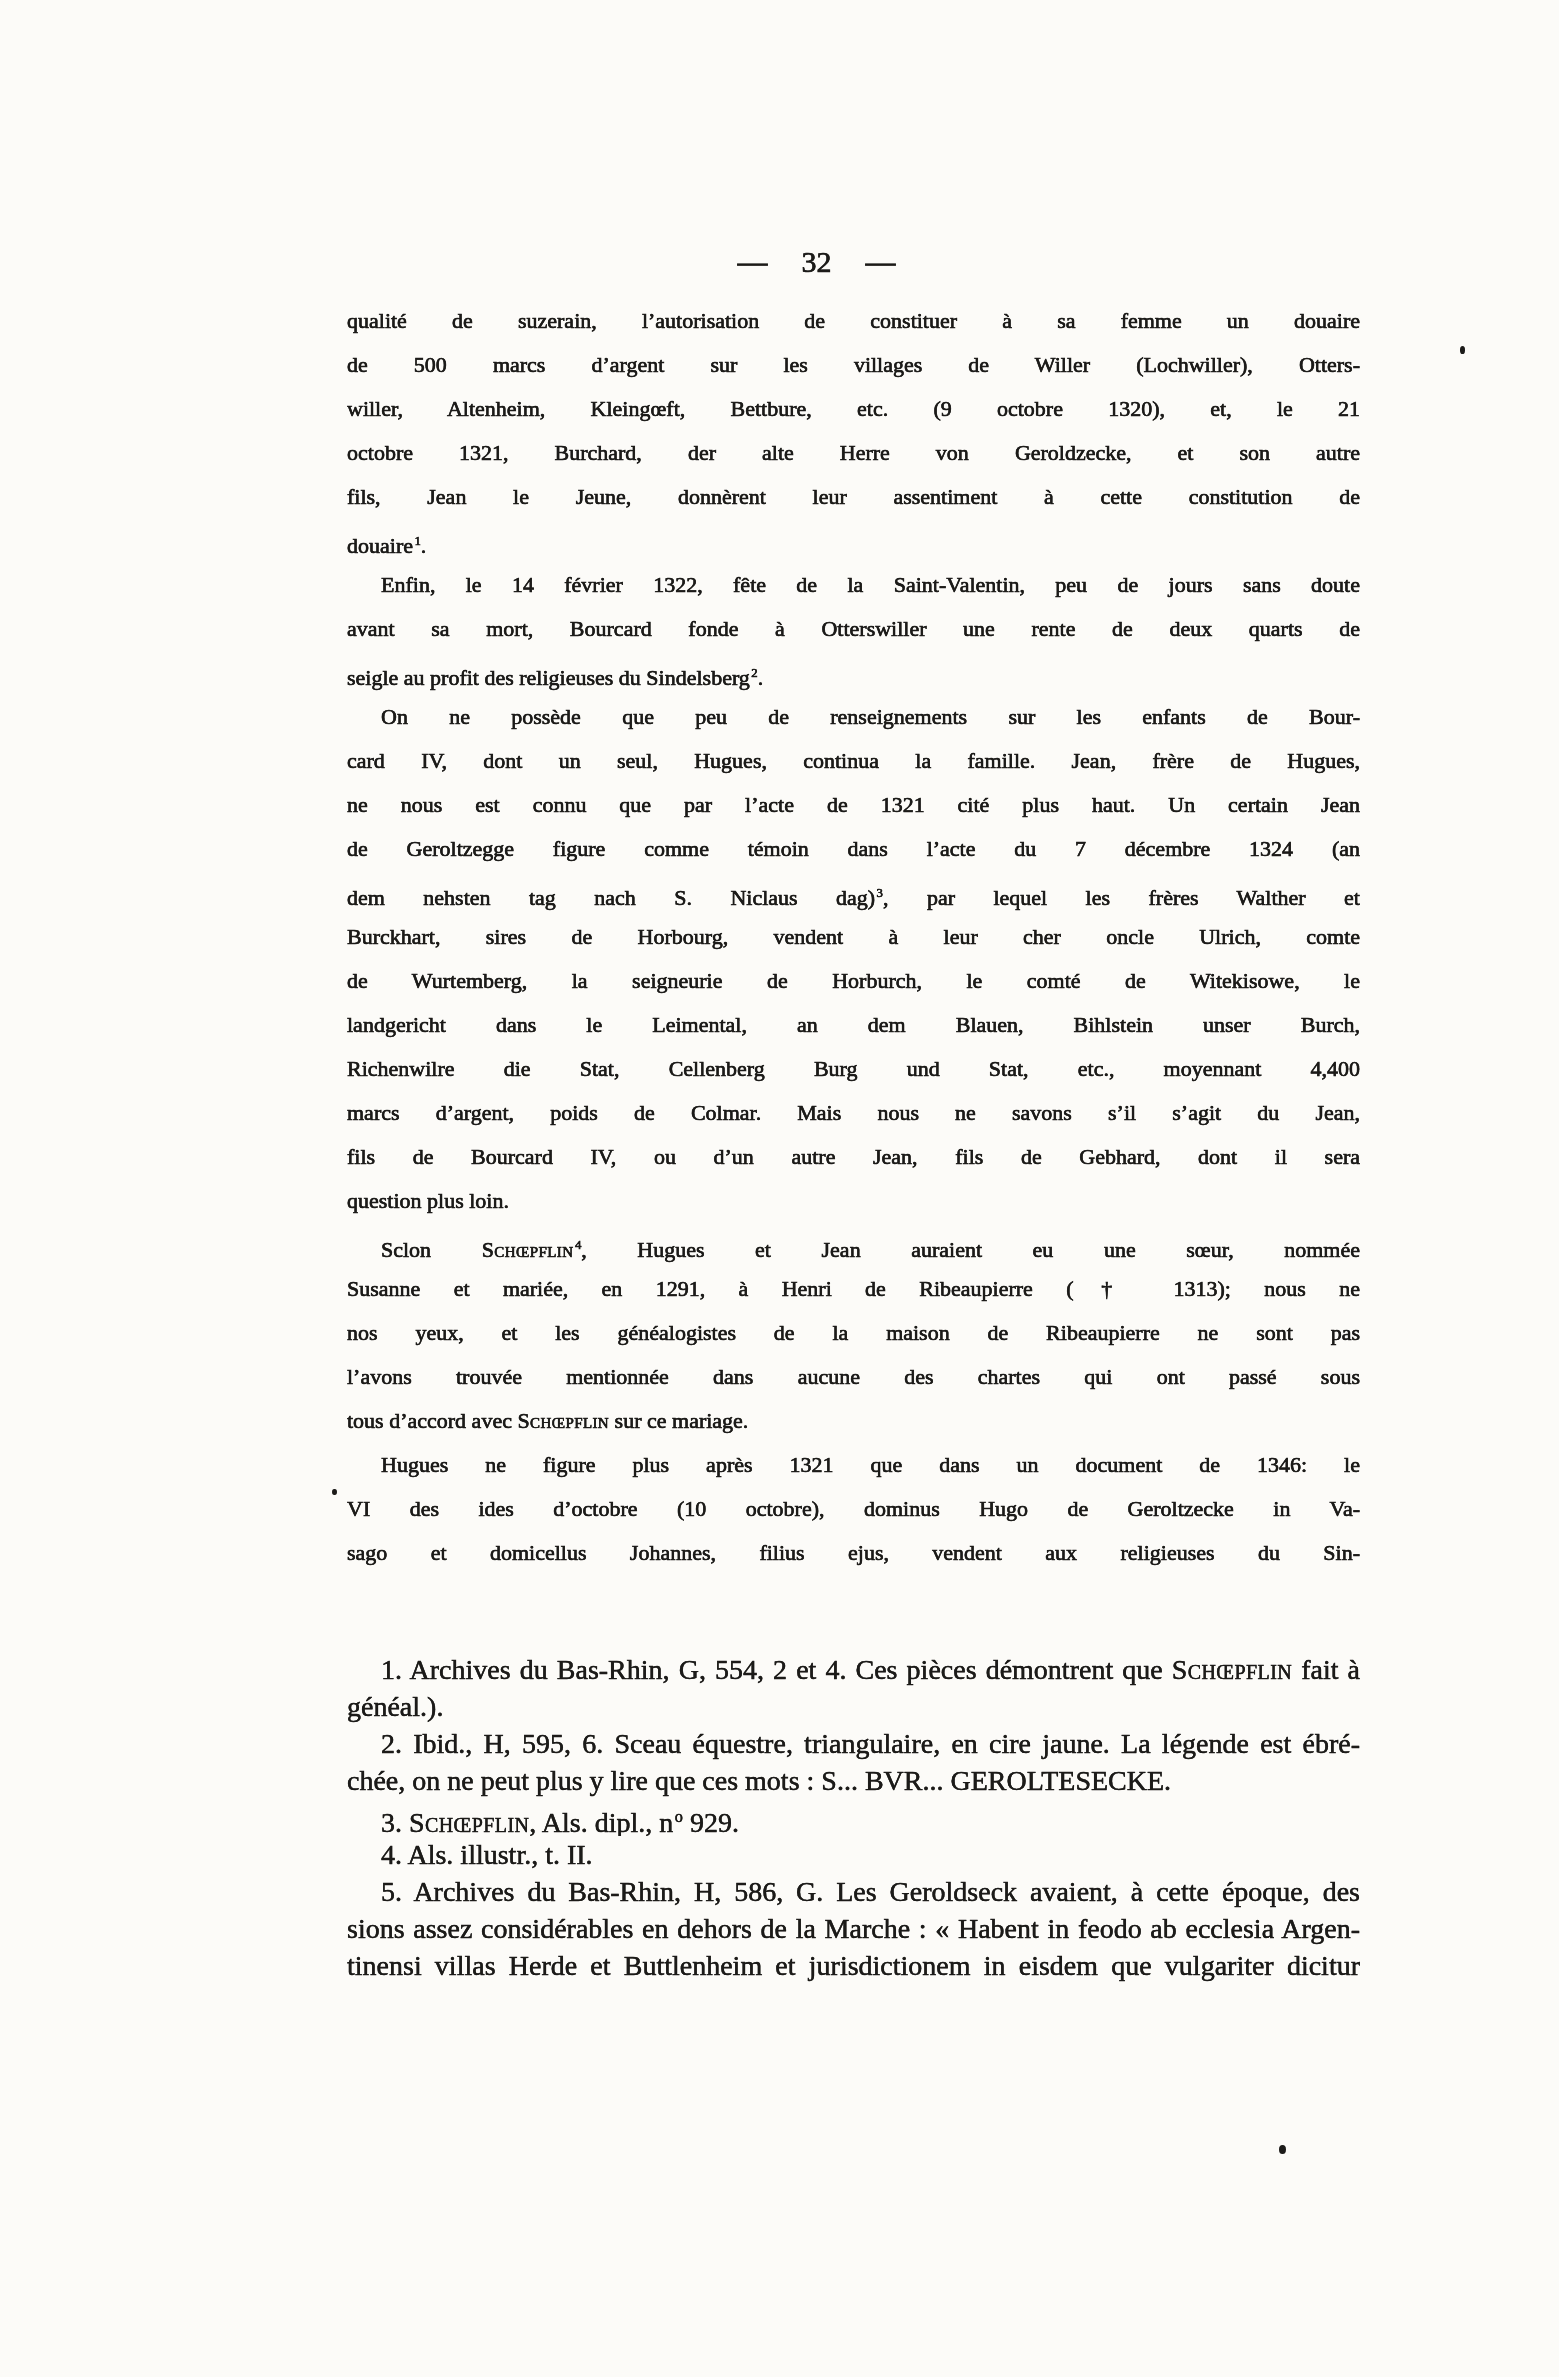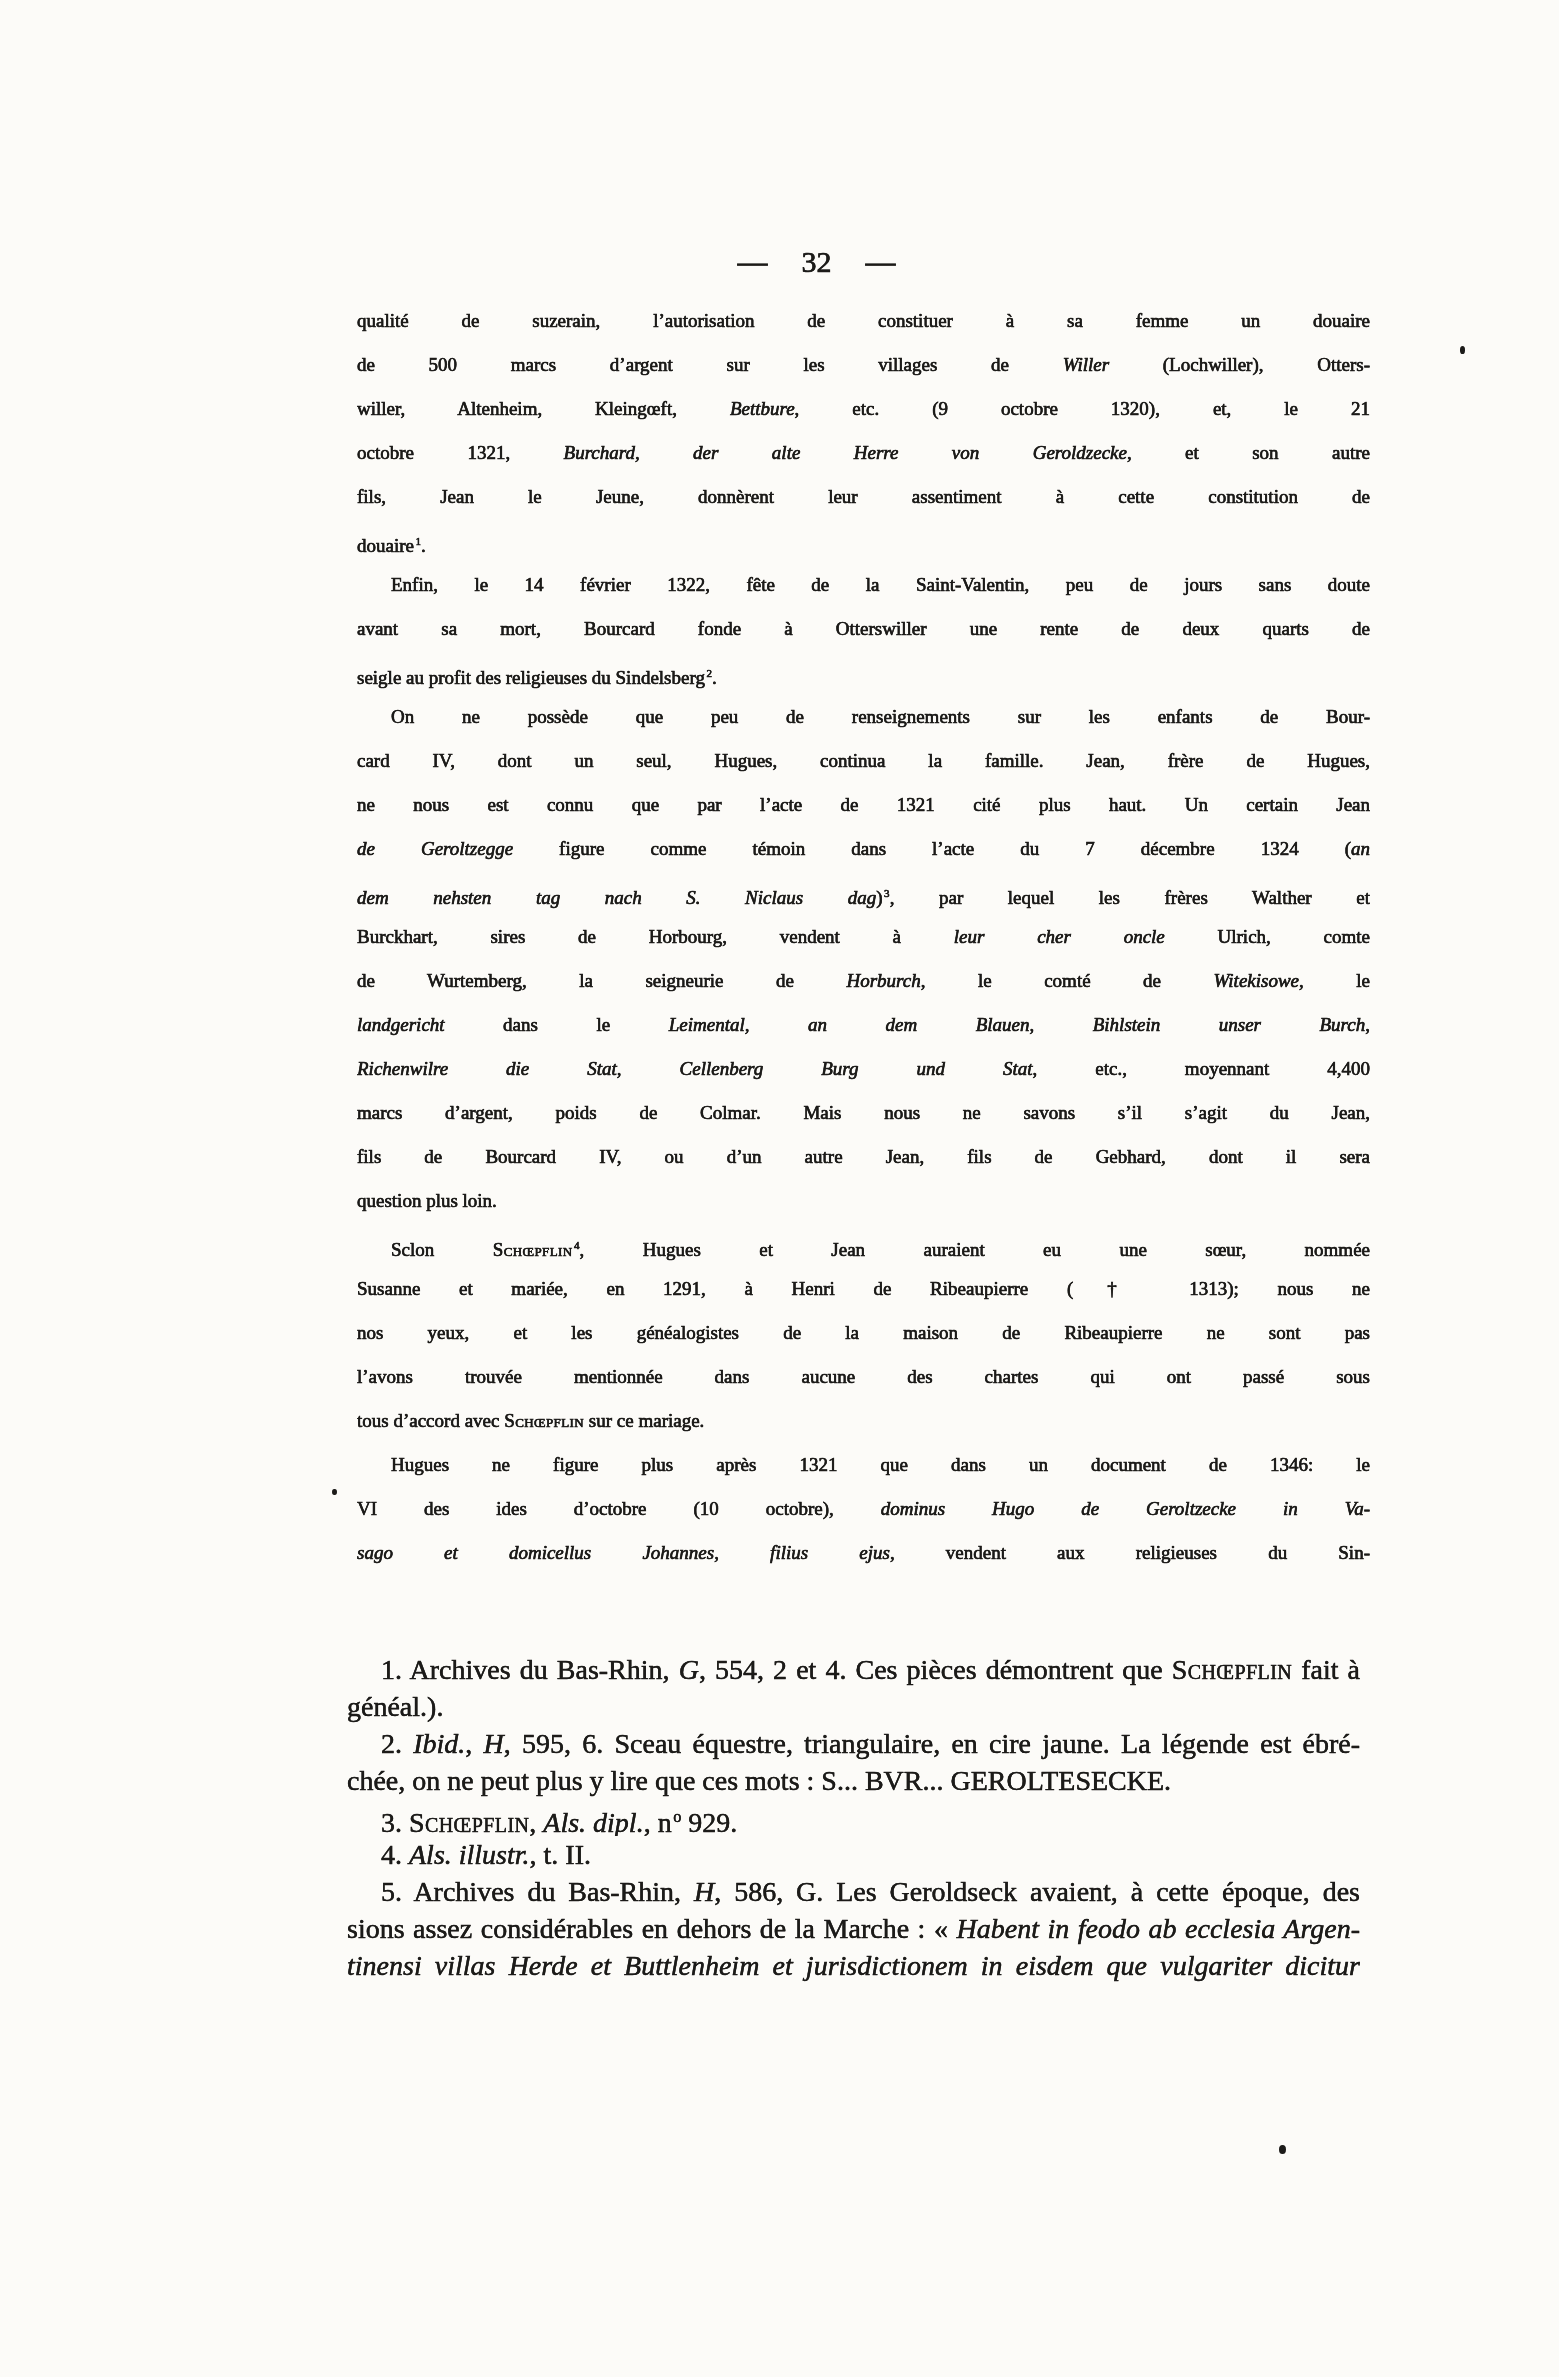--- a/index.html
+++ b/index.html
@@ -13,35 +13,35 @@
     -webkit-text-stroke:0.6px currentColor;
     text-shadow:0 0 0.3px currentColor;
   }
   .running-head{
     position:absolute;top:240px;left:347px;width:1013px;
     display:flex;justify-content:center;align-items:center;gap:34px;
     font-size:30px;line-height:43px;
     transform:translateX(-37px);
   }
   .body-text{
-    position:absolute;top:299px;left:357px;width:1013px;
-    font-size:19px;line-height:44px;
+    position:absolute;top:299px;left:347px;width:1013px;
+    font-size:22px;line-height:44px;
   }
   .footnotes{
     position:absolute;top:1651px;left:347px;width:1013px;
     font-size:28px;line-height:37px;
     -webkit-text-stroke:0.4px currentColor;
   }
   .line{overflow:hidden;}
   .body-text .line{height:44px;}
   .footnotes .line{height:37px;}
   .j{text-align:justify;text-align-last:justify;}
   .l{text-align:left;text-align-last:left;}
   .ind{text-indent:34px;}
-  .i{font-style:italic;}
+  .i{}
   .sc{font-variant:small-caps;letter-spacing:0.4px;}
   .sup{font-size:0.58em;vertical-align:super;margin-left:1.5px;letter-spacing:0;}
   .speck{position:absolute;background:var(--ink,#1c1b19);border-radius:50%;}
 </style>
 </head>
 <body>
 
 <div class="page" style="--paper: #fcfbf8; --ink: #1c1b19;">
   <div class="running-head">
     <span>—</span>

